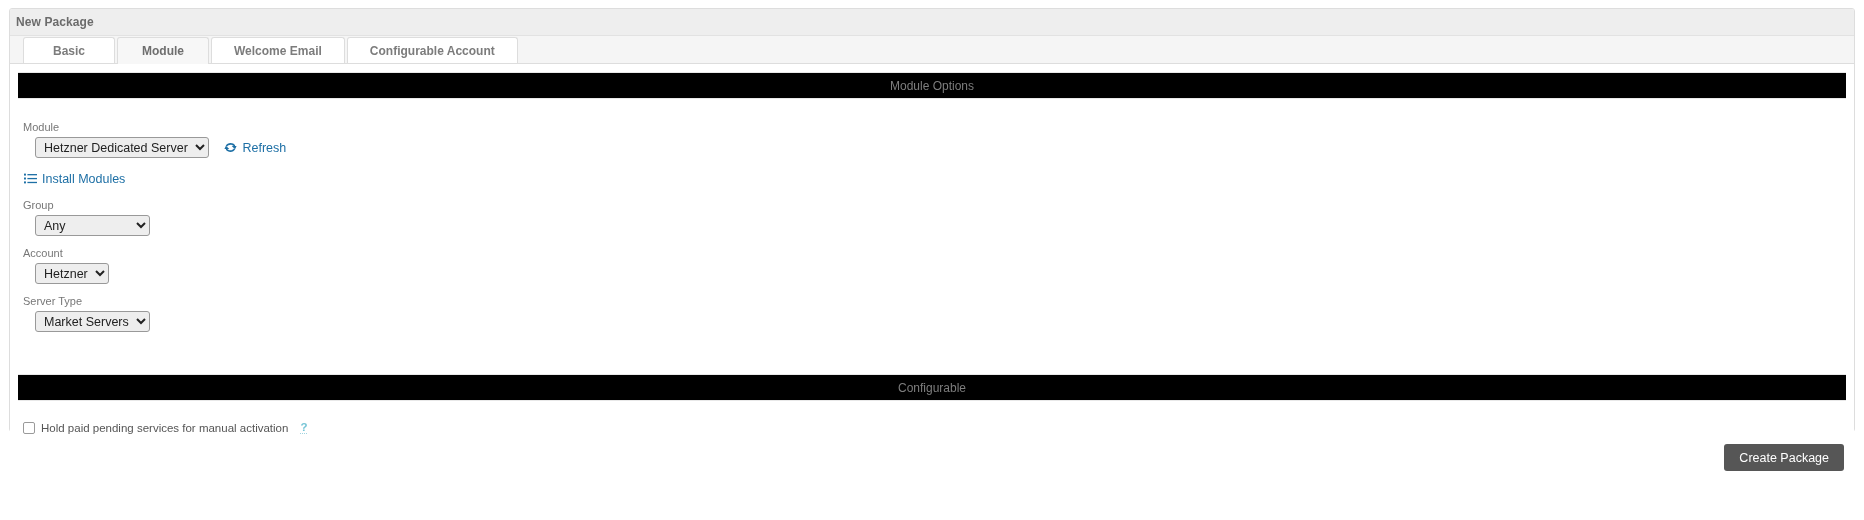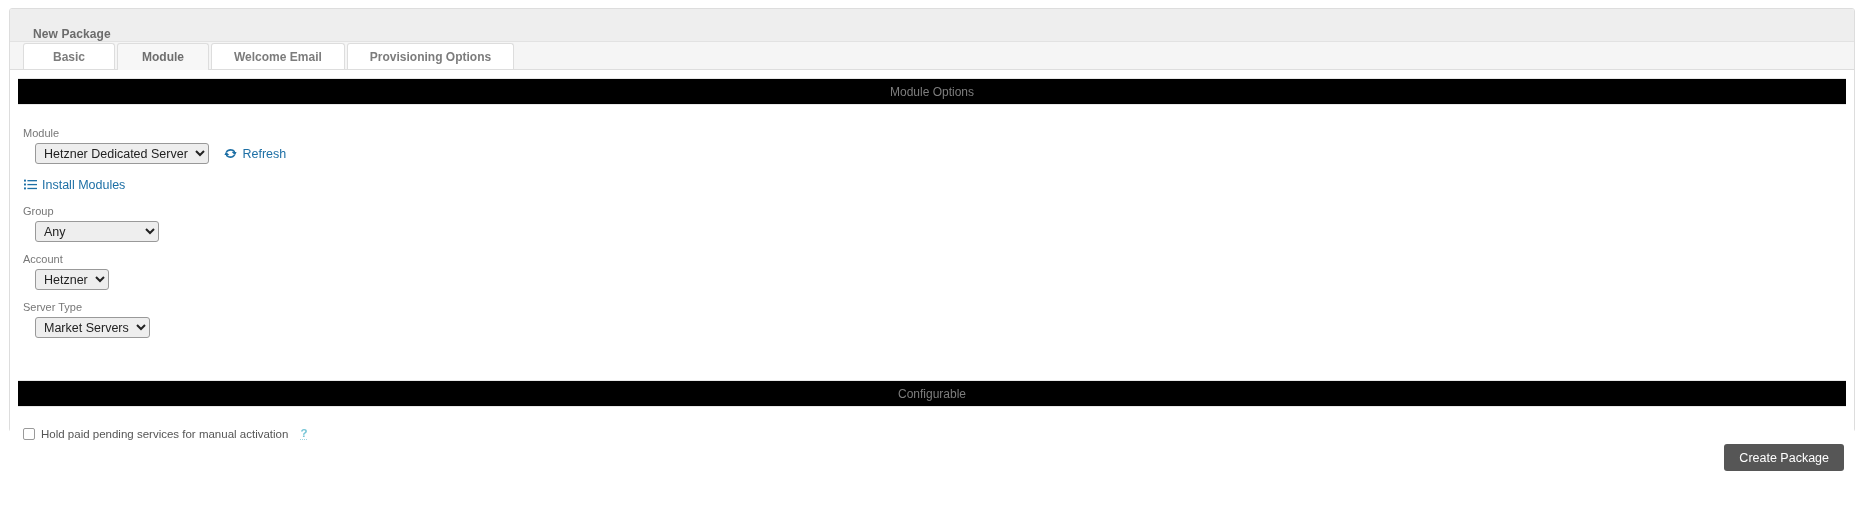--- a/index.html
+++ b/index.html
@@ -28,27 +28,27 @@
     top: 8px;
     width: 1846px;
     height: 424px;
     background: #ffffff;
     border: 1px solid #dddddd;
     border-radius: 3px;
   }
 
   
   .card-header {
-    height: 33px;
+    height: 27px;
     background: #eeeeee;
     border-bottom: 1px solid #e2e2e2;
     border-radius: 2px 2px 0 0;
     display: flex;
-    align-items: flex-end;
-    padding: 0 23px;
+    align-items: center;
+    padding: 0 6px;
   }
   .card-header-title {
     font-size: 12px;
     font-weight: bold;
     color: #6b6b6b;
     letter-spacing: .1px;
   }
 
   
   .tab-strip {
@@ -234,21 +234,21 @@
       <div class="tab">
         <span>Basic</span>
       </div>
       <div class="tab active">
         <span>Module</span>
       </div>
       <div class="tab">
         <span>Welcome Email</span>
       </div>
       <div class="tab">
-        <span>Provisioning Options</span>
+        <span>Configurable Account</span>
       </div>
     </div>
 
     <div class="card-body">
 
       <div class="section-header">
         <span class="section-header-title">Module Options</span>
       </div>
 
       <div class="section-inner">
@@ -283,21 +283,21 @@
                 <rect x="4.2" y="12.1" width="11.8" height="1.6"></rect>
               </svg>
             </span>
             <span>Install Modules</span>
           </a>
         </div>
 
         <div class="field">
           <label class="field-label">Group</label>
           <span class="select-wrap">
-            <select class="sel" style="width:124px;">
+            <select class="sel" style="width:115px;">
               <option>Any</option>
             </select>
           </span>
         </div>
 
         <div class="field">
           <label class="field-label">Account</label>
           <span class="select-wrap">
             <select class="sel">
               <option>Hetzner</option>

